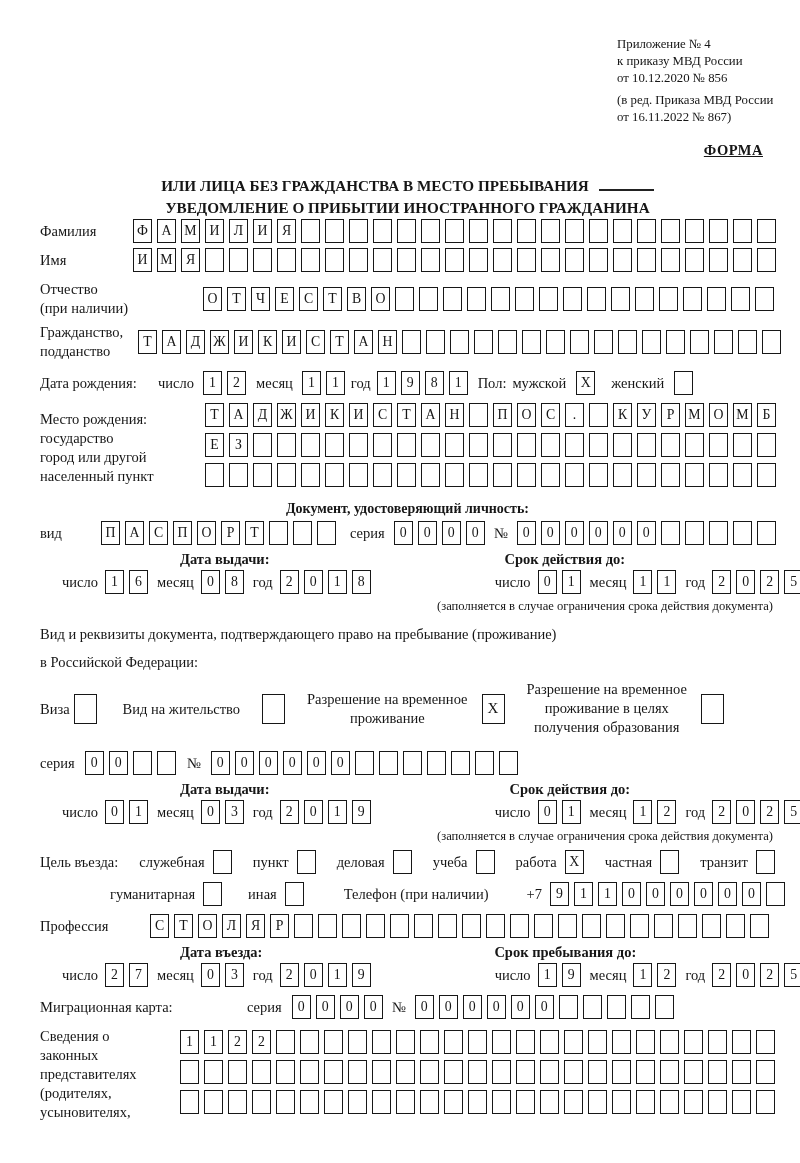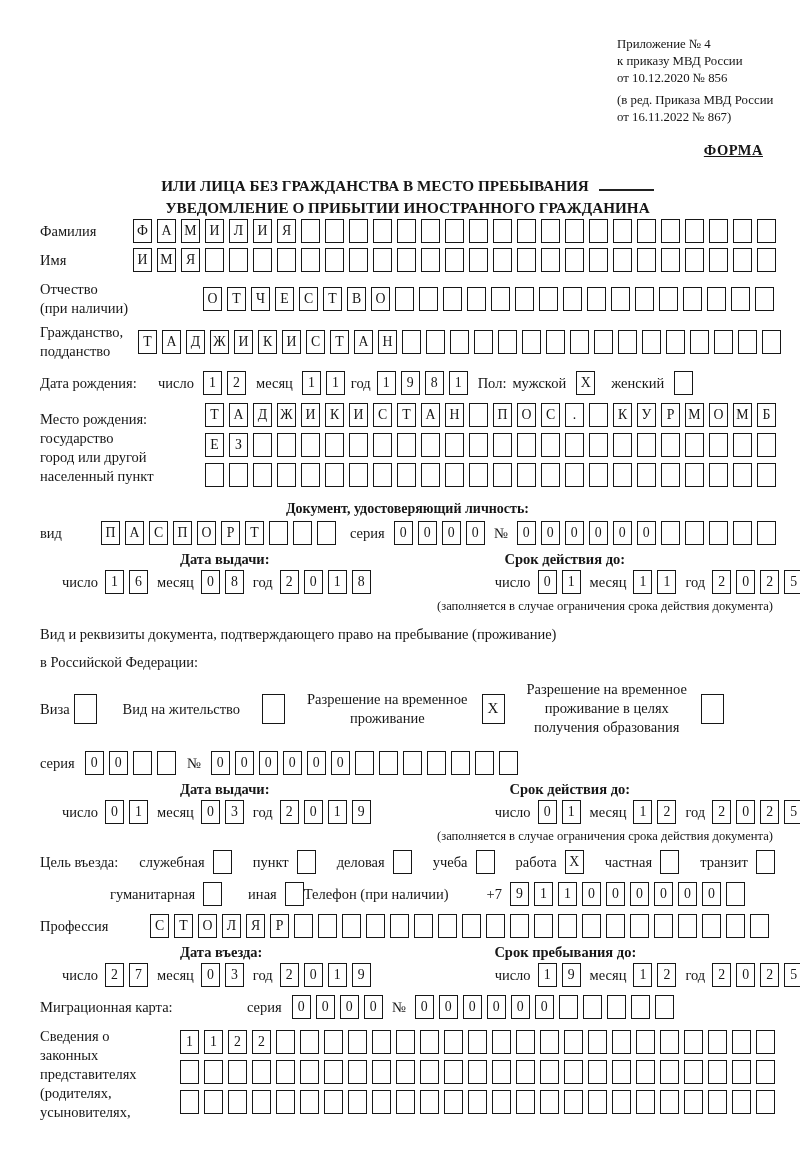--- a/index.html
+++ b/index.html
@@ -578,21 +578,21 @@
         <span class="boxes">
           <span class="cbox"></span>
         </span>
       </span>
     <span class="grp" style="margin-left:26px">
         <span class="lbl">иная</span>
         <span class="boxes">
           <span class="cbox"></span>
         </span>
       </span>
-    <span class="lbl" style="">Телефон (при наличии)</span>
+    <span class="lbl" style="margin-left:40px">Телефон (при наличии)</span>
     <span class="lbl" style="margin-left:38px;margin-right:8px">+7</span>
     <span class="boxes">
         <span class="cbox">9</span>
         <span class="cbox">1</span>
         <span class="cbox">1</span>
         <span class="cbox">0</span>
         <span class="cbox">0</span>
         <span class="cbox">0</span>
         <span class="cbox">0</span>
         <span class="cbox">0</span>

